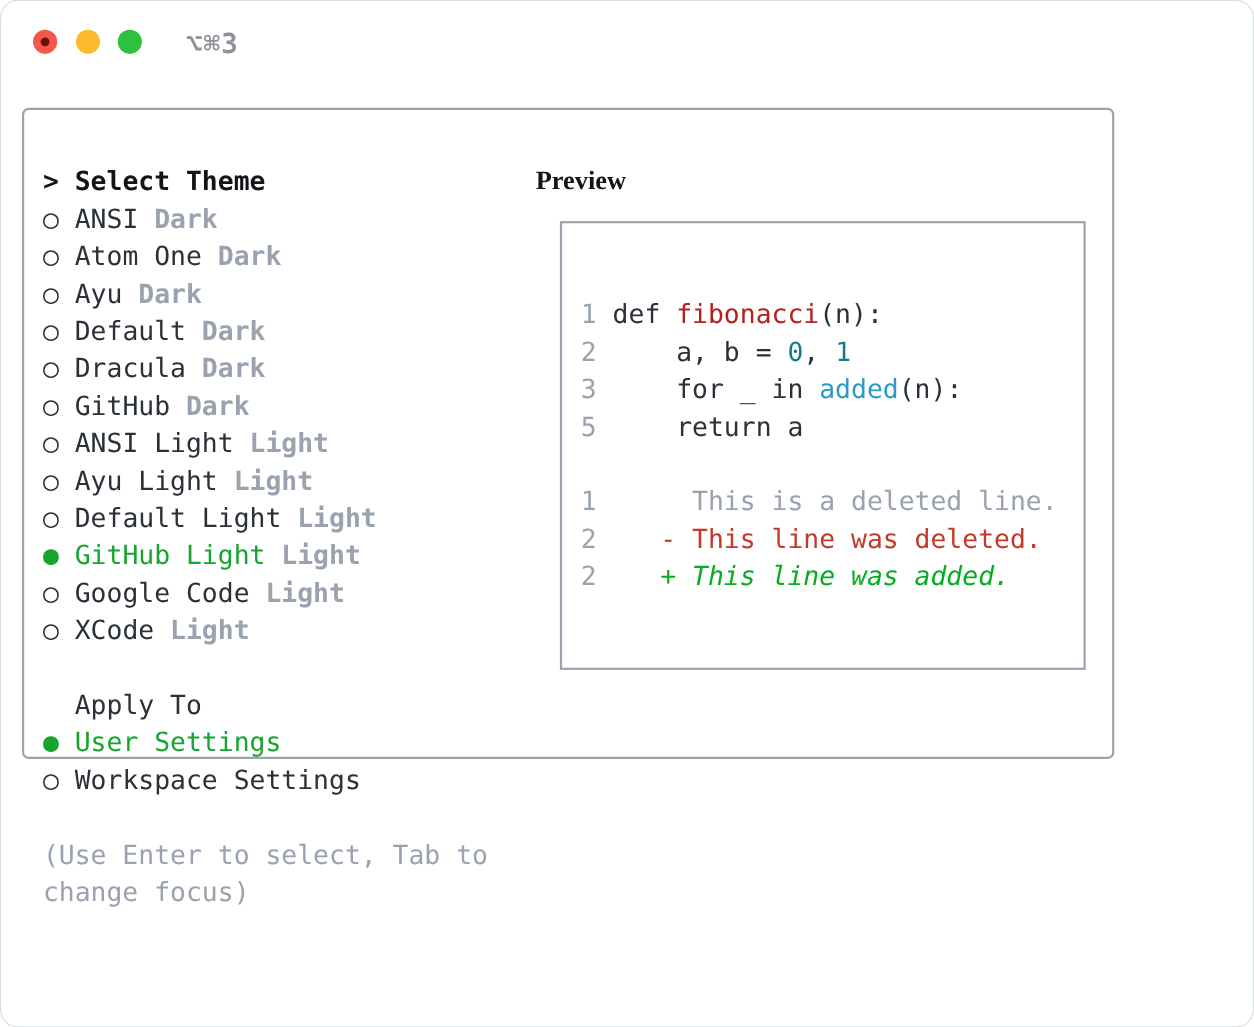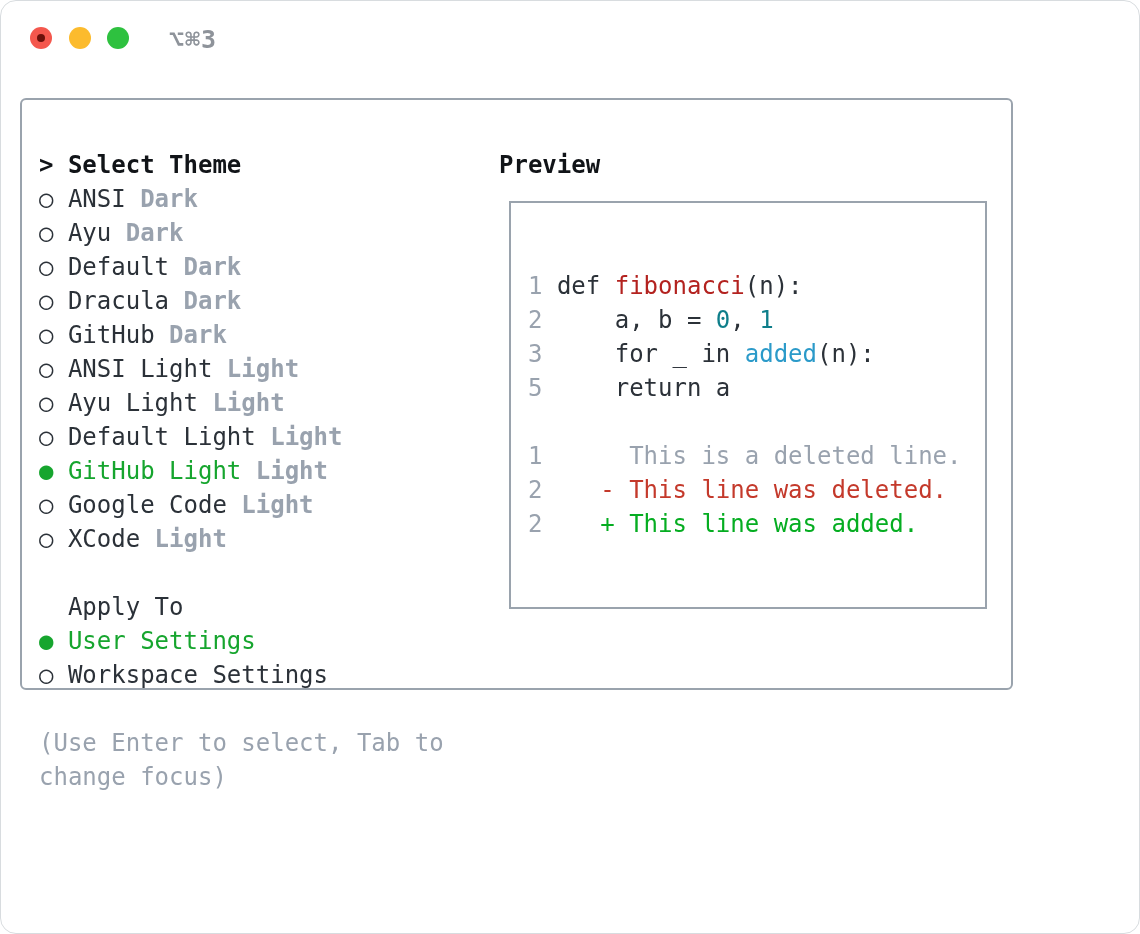--- a/index.html
+++ b/index.html
@@ -64,21 +64,21 @@
 
   .row {
     height: 34px; line-height: 34px;
     white-space: pre;
     font-size: 24px;
     color: var(--text-dark);
   }
   .row.blank { }
 
   .left-col  { position: absolute; left: 17px;  top: 48px; }
-  .right-col { position: absolute; left: 477px; top: 48px; }
+  .right-col { position: absolute; left: 465px; top: 48px; font-family: Liberation Serif, serif; }
 
   .hdr { font-weight: bold; color: #111418; }
 
   .muted { color: var(--muted-gray); font-weight: bold; }
   .sel   { color: var(--accent-green); }
 
   .preview-box {
     position: absolute; left: 487px; top: 101px;
     width: 478px; height: 408px;
     border: 2px solid var(--border-gray);
@@ -87,21 +87,21 @@
     overflow: hidden;
   }
 
   
   .t   { color: var(--text-dark); }
   .fn  { color: var(--func-red); }
   .nm  { color: var(--number-teal); }
   .cl  { color: var(--call-blue); }
   .ctx { color: var(--muted-gray); }
   .del { color: var(--deleted-red); }
-  .add { color: var(--added-green); }
+  .add { color: var(--added-green); font-style: italic; }
   .gutter { color: var(--muted-gray); }
 
   .hint { color: var(--muted-gray); }
 </style>
 </head>
 <body>
 
 <div class="window">
 
   <div class="titlebar">
@@ -112,20 +112,21 @@
     <span class="dot green"></span>
     <span class="win-title">⌥⌘3</span>
   </div>
 
   <div class="panel">
 
     <div class="left-col">
       <div class="row hdr"><span>&gt; </span><span>Select Theme</span></div>
       <div id="theme-rows">
           <div class="row"><span>○ </span><span>ANSI</span><span class="muted"> Dark</span></div>
+          <div class="row"><span>○ </span><span>Atom One</span><span class="muted"> Dark</span></div>
           <div class="row"><span>○ </span><span>Ayu</span><span class="muted"> Dark</span></div>
           <div class="row"><span>○ </span><span>Default</span><span class="muted"> Dark</span></div>
           <div class="row"><span>○ </span><span>Dracula</span><span class="muted"> Dark</span></div>
           <div class="row"><span>○ </span><span>GitHub</span><span class="muted"> Dark</span></div>
           <div class="row"><span>○ </span><span>ANSI Light</span><span class="muted"> Light</span></div>
           <div class="row"><span>○ </span><span>Ayu Light</span><span class="muted"> Light</span></div>
           <div class="row"><span>○ </span><span>Default Light</span><span class="muted"> Light</span></div>
           <div class="row"><span class="sel">● </span><span class="sel">GitHub Light</span><span class="muted"> Light</span></div>
           <div class="row"><span>○ </span><span>Google Code</span><span class="muted"> Light</span></div>
           <div class="row"><span>○ </span><span>XCode</span><span class="muted"> Light</span></div>

